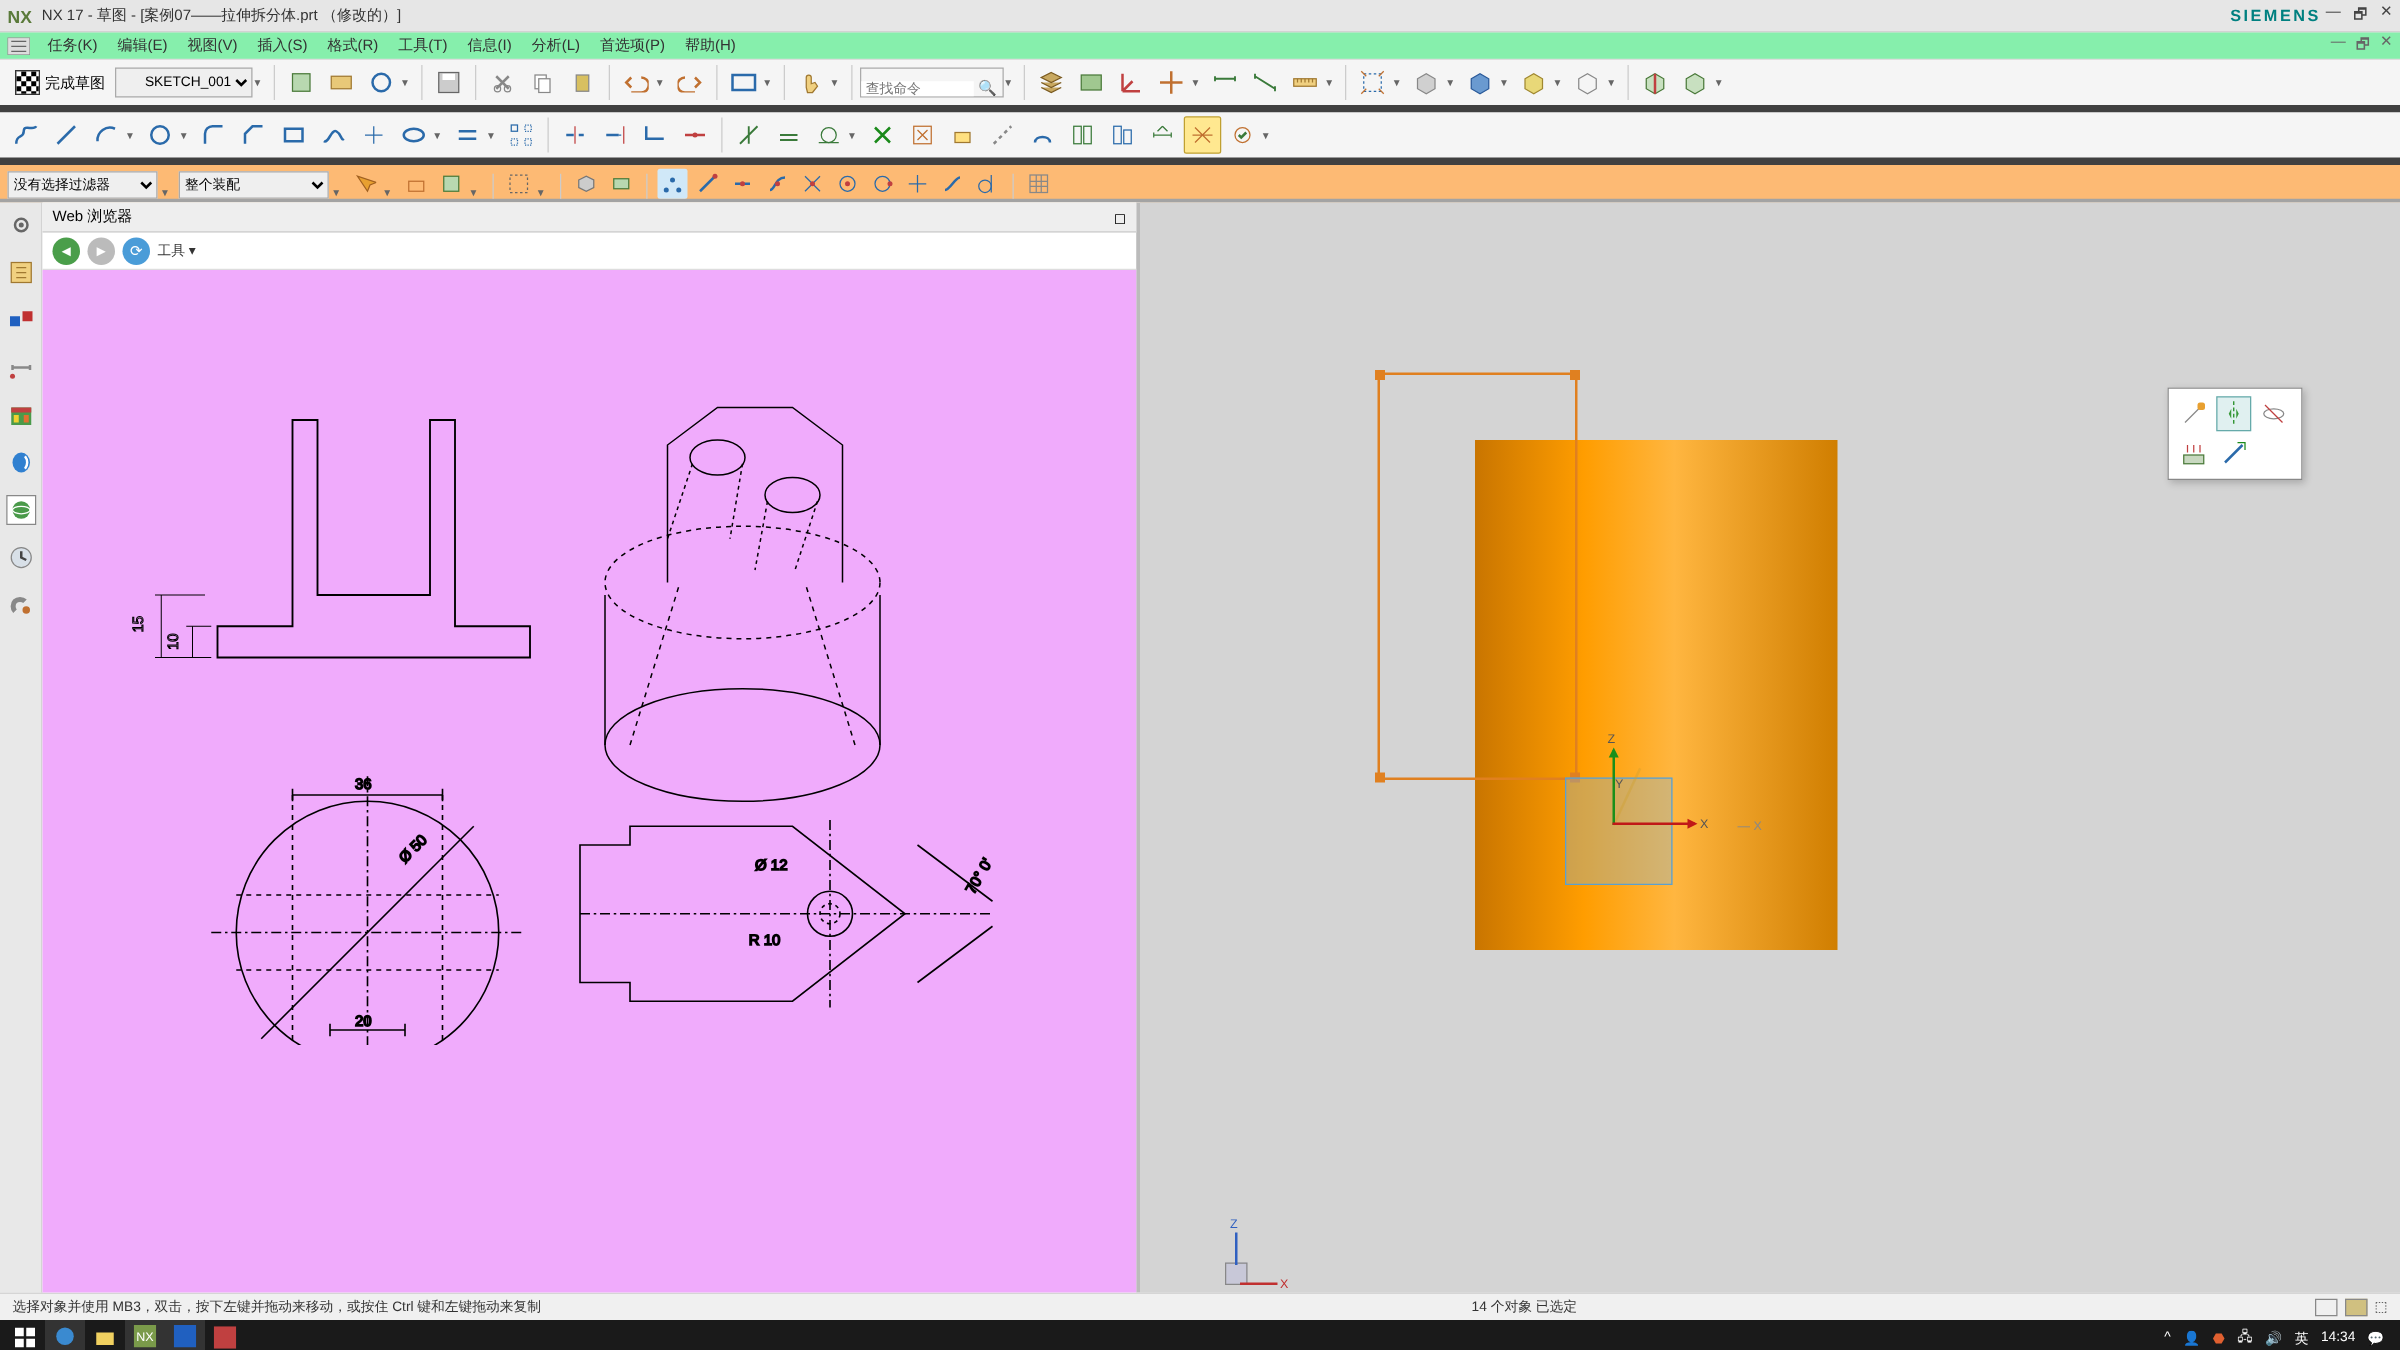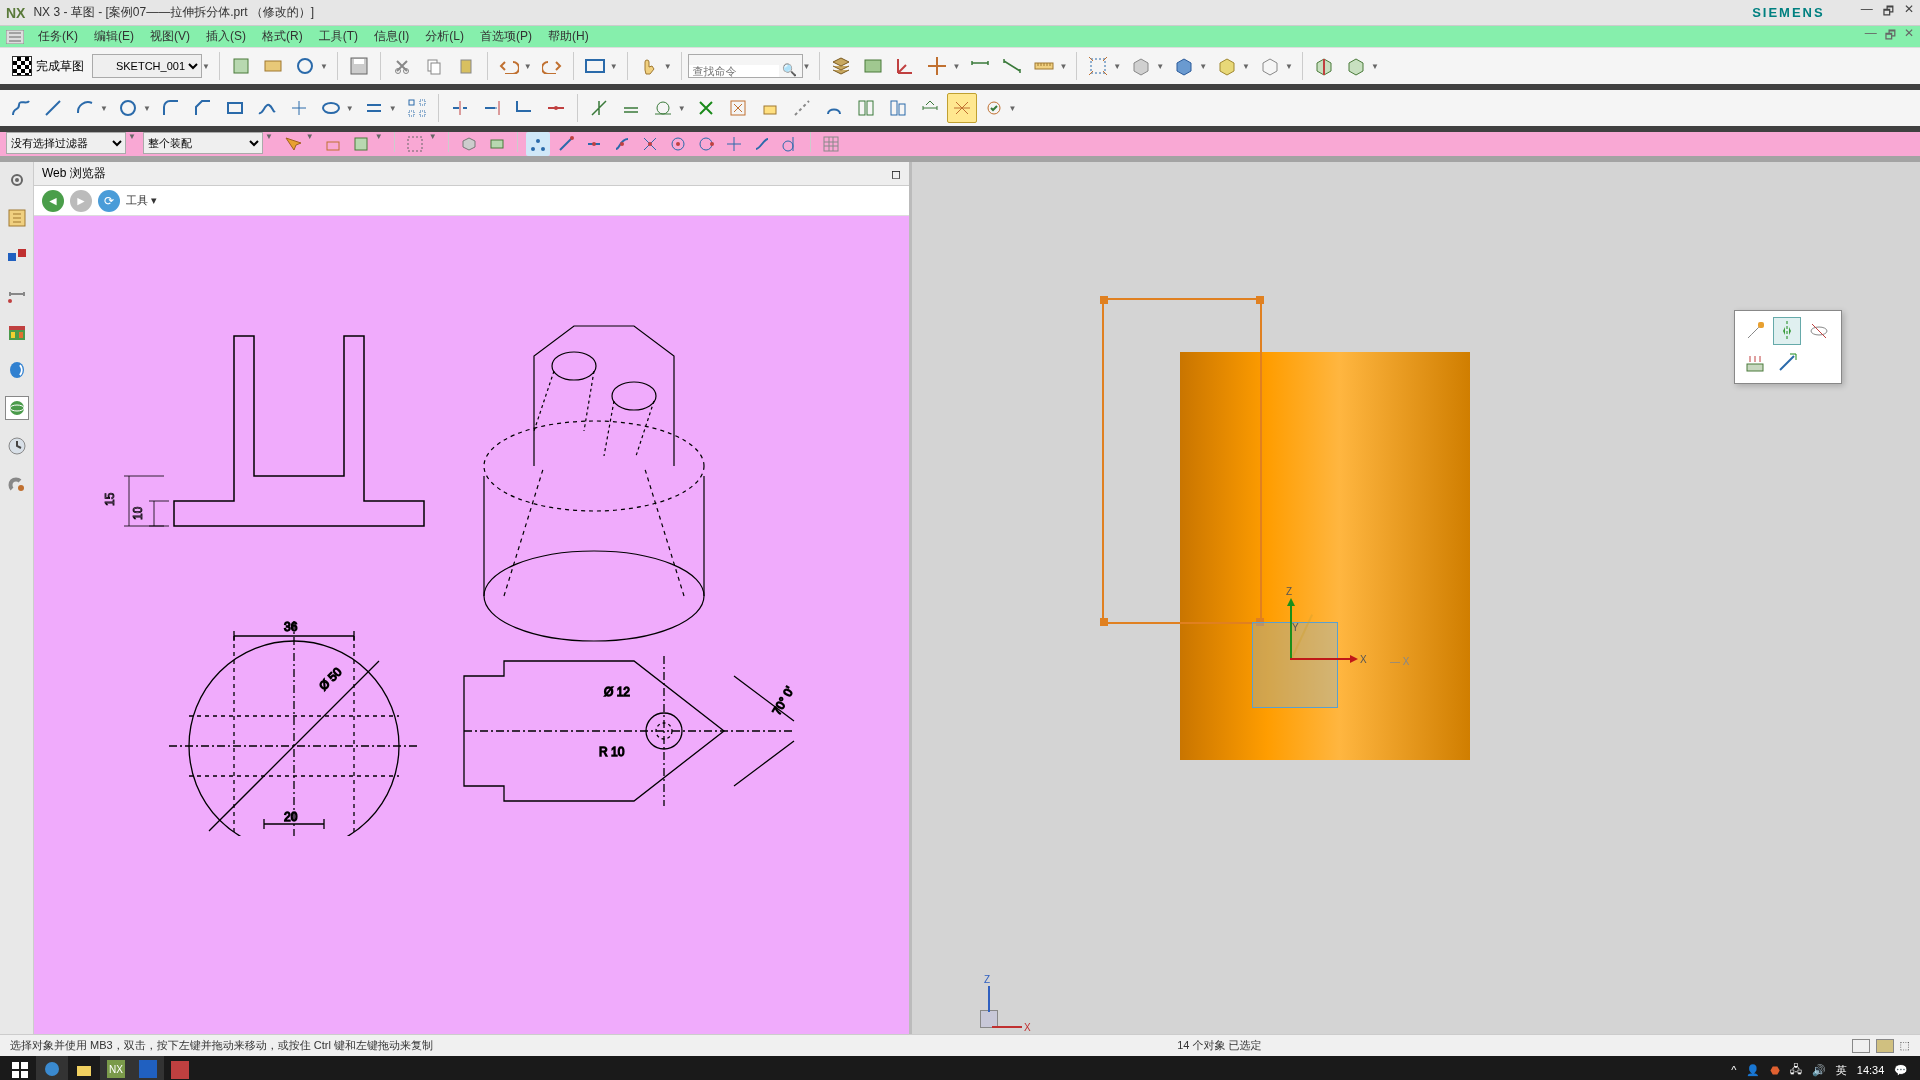--- a/index.html
+++ b/index.html
@@ -3,21 +3,21 @@
 <meta charset="utf-8">
 <style>
 * { margin: 0; padding: 0; box-sizing: border-box; font-family: "Microsoft YaHei", Arial, sans-serif; }
 body { width: 1920px; height: 1080px; overflow: hidden; background: #fff; font-size: 12px; }
 
 
 .titlebar { height: 26px; background: #e6e6e6; display: flex; align-items: center; padding: 0 6px; border-bottom: 1px solid #ccc; }
 .nx-logo { font-weight: bold; color: #5a7a3a; font-size: 14px; margin-right: 8px; }
 .title-text { color: #333; flex: 0 0 auto; }
 .titlebar-spacer { flex: 1; }
-.siemens { color: #008080; font-weight: bold; letter-spacing: 2px; font-size: 13px; margin-right: 36px; }
+.siemens { color: #008080; font-weight: bold; letter-spacing: 2px; font-size: 13px; margin-right: 4px; }
 .win-controls { display: flex; gap: 10px; color: #444; }
 .win-btn { cursor: pointer; }
 
 
 .menubar { height: 22px; background: #86efac; display: flex; align-items: center; padding: 0 6px; border-bottom: 1px solid #ddd; position: relative; }
 .menu-icon { width: 18px; height: 14px; margin-right: 6px; }
 .menu-item { padding: 0 8px; color: #333; cursor: pointer; }
 .submenu-controls { position: absolute; right: 6px; display: flex; gap: 8px; color: #666; }
 
 
@@ -26,21 +26,21 @@
 .tool-btn.sm { width: 24px; height: 24px; }
 .tool-sep { width: 1px; height: 28px; background: #ccc; margin: 0 4px; }
 .finish-sketch { display: flex; align-items: center; gap: 4px; padding: 2px 6px; cursor: pointer; }
 .finish-flag { width: 20px; height: 20px; background: repeating-conic-gradient(#000 0 25%, #fff 0 50%) 0 0/8px 8px; border: 1px solid #333; }
 .sketch-select { height: 24px; width: 110px; font-size: 11px; border: 1px solid #aaa; text-align: right; }
 .search-cmd { display: flex; align-items: flex-end; border: 1px solid #aaa; height: 24px; }
 .search-cmd input { border: none; width: 90px; padding: 0 4px; outline: none; font-size: 11px; }
 .dropdown-arrow { font-size: 8px; color: #666; margin-left: -2px; padding-right: 3px; }
 
 
-.filterbar { height: 30px; background: #f9a8d4; border-bottom: 6px solid #a3a3a3; display: flex; align-items: flex-start; padding: 0 6px; gap: 4px; }
+.filterbar { height: 30px; background: #fdba74; border-bottom: 3px solid #a3a3a3; display: flex; align-items: flex-end; padding: 0 6px; gap: 4px; }
 .filter-select { height: 22px; font-size: 11px; border: 1px solid #aaa; }
 
 
 .main { display: flex; height: calc(100% - 26px - 22px - 40px - 40px - 30px - 22px - 28px); position: relative; }
 .left-rail { width: 34px; background: #e8e8e8; border-right: 1px solid #ccc; display: flex; flex-direction: column; align-items: center; padding-top: 6px; gap: 14px; }
 .rail-icon { width: 24px; height: 24px; cursor: pointer; display: flex; align-items: center; justify-content: center; }
 
 .browser-panel { width: 878px; background: #fff; border-right: 3px solid #bbb; display: flex; flex-direction: column; position: relative; }
 .browser-header { height: 24px; background: #eee; display: flex; align-items: center; padding: 0 8px; gap: 6px; border-bottom: 1px solid #ccc; }
 .browser-title { flex: 0 0 auto; }
@@ -100,21 +100,21 @@
 
 
 svg { display: block; }
 </style>
 </head>
 <body>
 
 <div class="titlebar">
   <span class="nx-logo">NX</span>
   <span class="title-text">
-    <span>NX 3</span> - <span>草图 - [案例07——拉伸拆分体.prt （修改的）]</span>
+    <span>NX 17</span> - <span>草图 - [案例07——拉伸拆分体.prt （修改的）]</span>
   </span>
   <div class="titlebar-spacer"></div>
   <span class="siemens">SIEMENS</span>
   <div class="win-controls">
     <span class="win-btn">—</span>
     <span class="win-btn">🗗</span>
     <span class="win-btn">✕</span>
   </div>
 </div>
 

